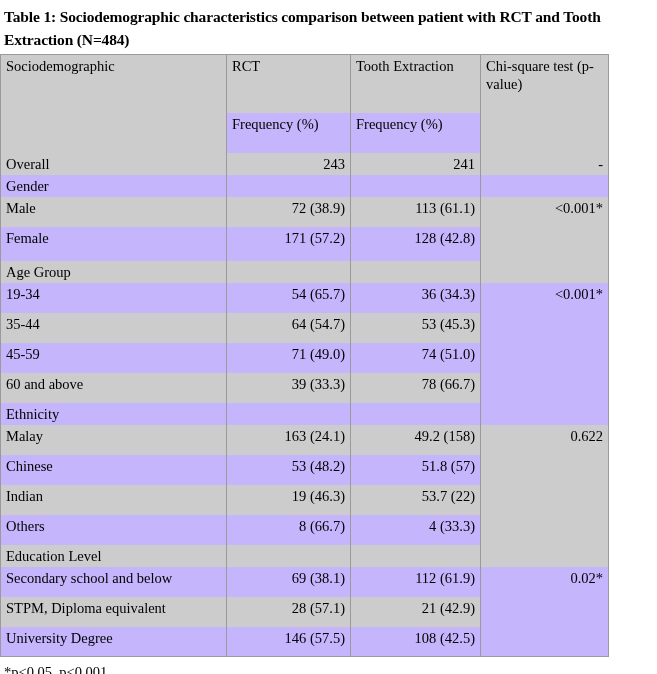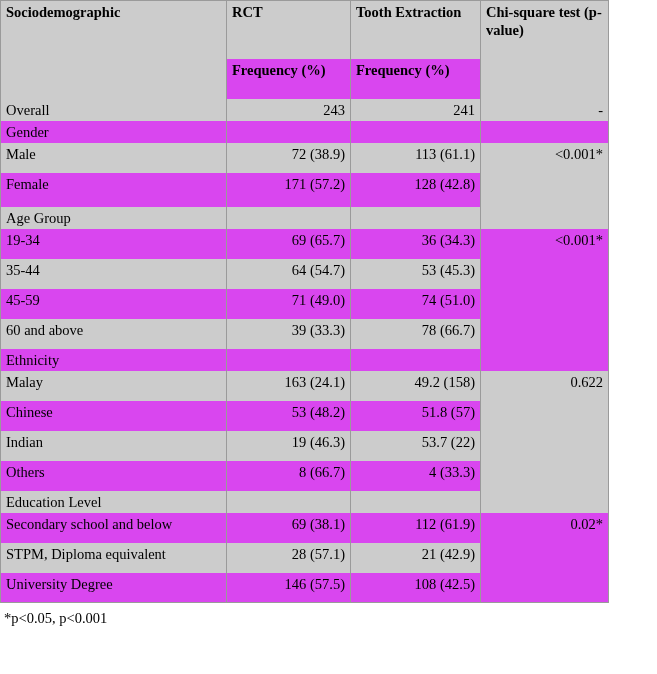--- a/index.html
+++ b/index.html
@@ -47,24 +47,24 @@
     box-sizing: border-box;
     overflow: hidden;
   }
   
   col.c1 { width: 226px; }
   col.c2 { width: 124px; }
   col.c3 { width: 130px; }
   col.c4 { width: 128px; }
 
   .gray  { background: #cccccc; }
-  .white { background: #d946ef; }
+  .white { background: #c4b5fd; }
 
   td.hdr {
-    font-weight: bold;
+    font-weight: normal;
     font-size: 15px;
     line-height: 19px;
     margin-top: 36px;
   }
   td.num   { text-align: right; }
   td.lbl   { text-align: left; }
   td.boldlbl { font-weight: normal; }
 
   .h-top td { height: 58px; }
   .h-sub td { height: 40px; }
@@ -81,20 +81,21 @@
   }
   
   table.tbl td:first-child { border-left: 1px solid #9a9a9a; }
   table.tbl td:last-child  { border-right: 1px solid #9a9a9a; }
 </style>
 </head>
 <body>
 
 <div class="page">
 
+  <div class="caption">Table 1: Sociodemographic characteristics comparison between patient with RCT and Tooth Extraction (N=484)</div>
 
   <table class="tbl">
     <colgroup>
       <col class="c1">
         <col class="c2">
         <col class="c3">
         <col class="c4">
     </colgroup>
     <tbody>
 
@@ -136,21 +137,21 @@
       </tr>
 
       <tr class="r-section">
         <td class="gray lbl boldlbl">Age Group</td>
         <td class="gray"></td>
         <td class="gray"></td>
         <td class="gray"></td>
       </tr>
       <tr class="r-data">
         <td class="white lbl">19-34</td>
-        <td class="white num">69 (65.7)</td>
+        <td class="white num">54 (65.7)</td>
         <td class="white num">36 (34.3)</td>
         <td class="white num" rowspan="4">&lt;0.001*</td>
       </tr>
       <tr class="r-data">
         <td class="gray lbl">35-44</td>
         <td class="gray num">64 (54.7)</td>
         <td class="gray num">53 (45.3)</td>
       </tr>
       <tr class="r-data">
         <td class="white lbl">45-59</td>

